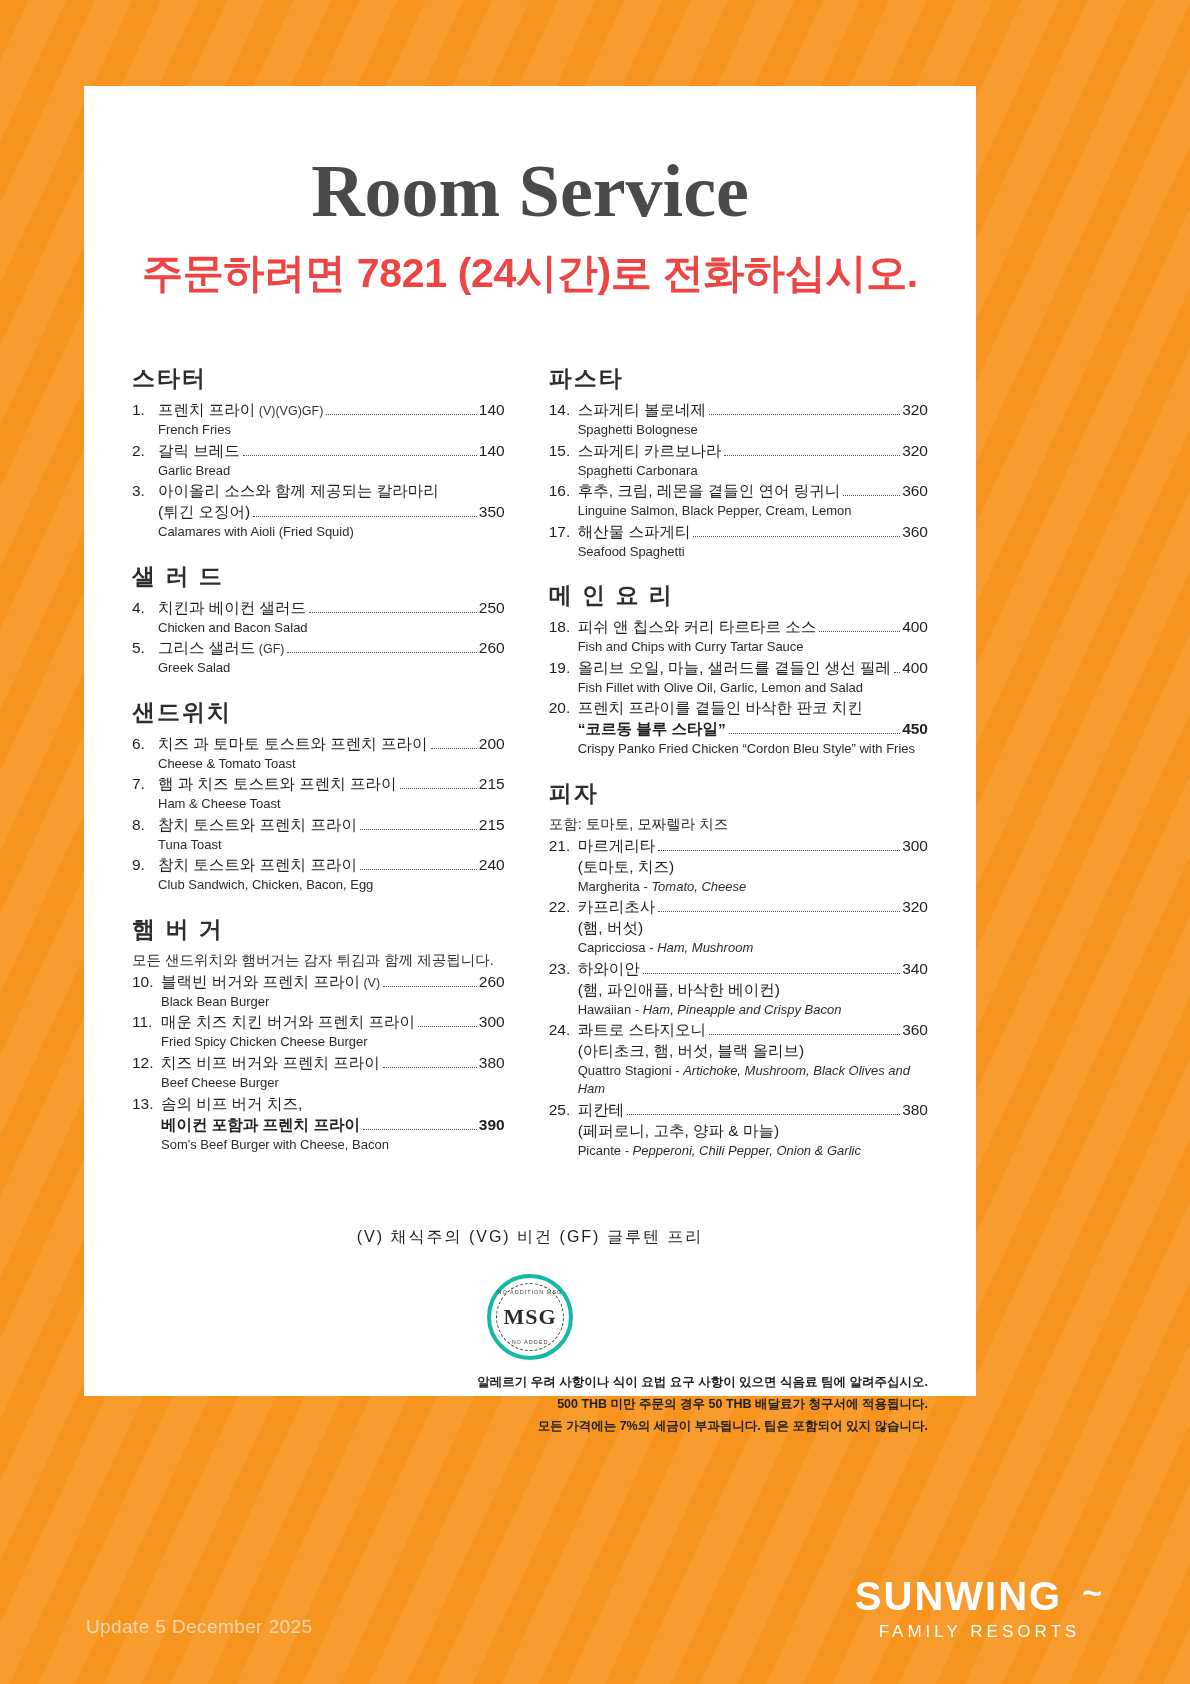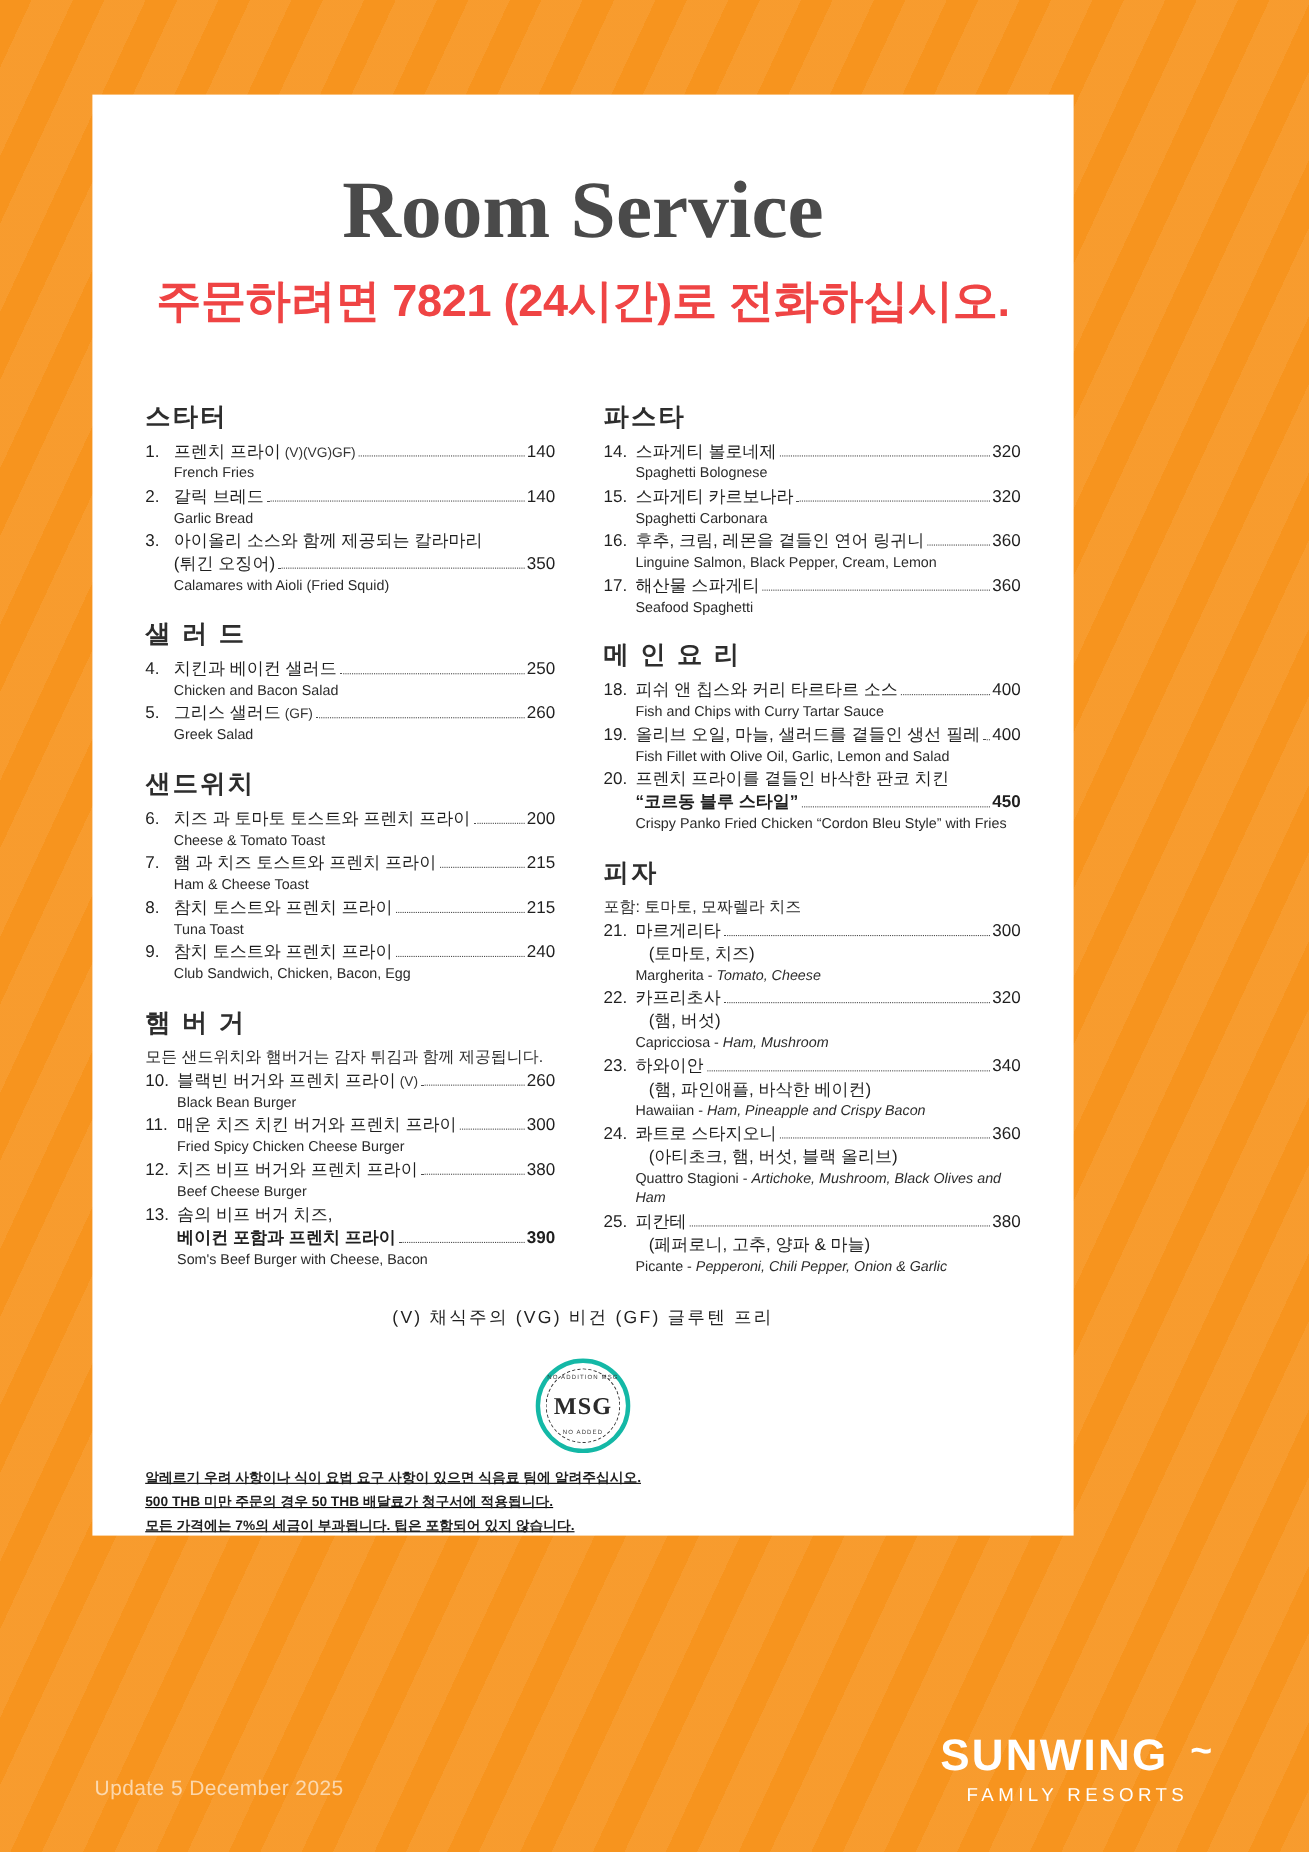--- a/index.html
+++ b/index.html
@@ -112,35 +112,35 @@
     margin-left: 26px;
     line-height: 1.35;
   }
   .sub.wide { margin-left: 29px; }
   .sub .it { font-style: italic; }
   .kline {
     font-size: 15.5px;
     color: #1f1f1f;
     margin-left: 26px;
   }
-  .kline.wide { margin-left: 41px; }
+  .kline.wide { margin-left: 29px; }
   .cont-line {
     display: flex;
     align-items: baseline;
     font-size: 15.5px;
     color: #1f1f1f;
     margin-left: 26px;
   }
   .cont-line.wide { margin-left: 29px; font-weight: bold; }
   .legend {
     text-align: center;
     font-size: 16px;
     letter-spacing: 2px;
     color: #1f1f1f;
-    margin-top: 25px;
+    margin-top: 64px;
   }
   .stamp-wrap {
     display: flex;
     justify-content: center;
     margin-top: 26px;
   }
   .stamp {
     width: 78px;
     height: 78px;
     border-radius: 50%;
@@ -167,23 +167,22 @@
   .stamp-top, .stamp-bottom {
     position: absolute;
     font-size: 5.5px;
     letter-spacing: 1px;
     color: #3b3b3b;
     white-space: nowrap;
   }
   .stamp-top { top: 11px; }
   .stamp-bottom { bottom: 11px; }
   .footnotes {
-    text-align: left;
+    text-align: right;
     margin-top: 12px;
-    text-decoration: underline;
   }
   .footnotes div {
     font-size: 12.5px;
     color: #1f1f1f;
     font-weight: bold;
     line-height: 1.75;
   }
   .update {
     position: absolute;
     left: 86px;

